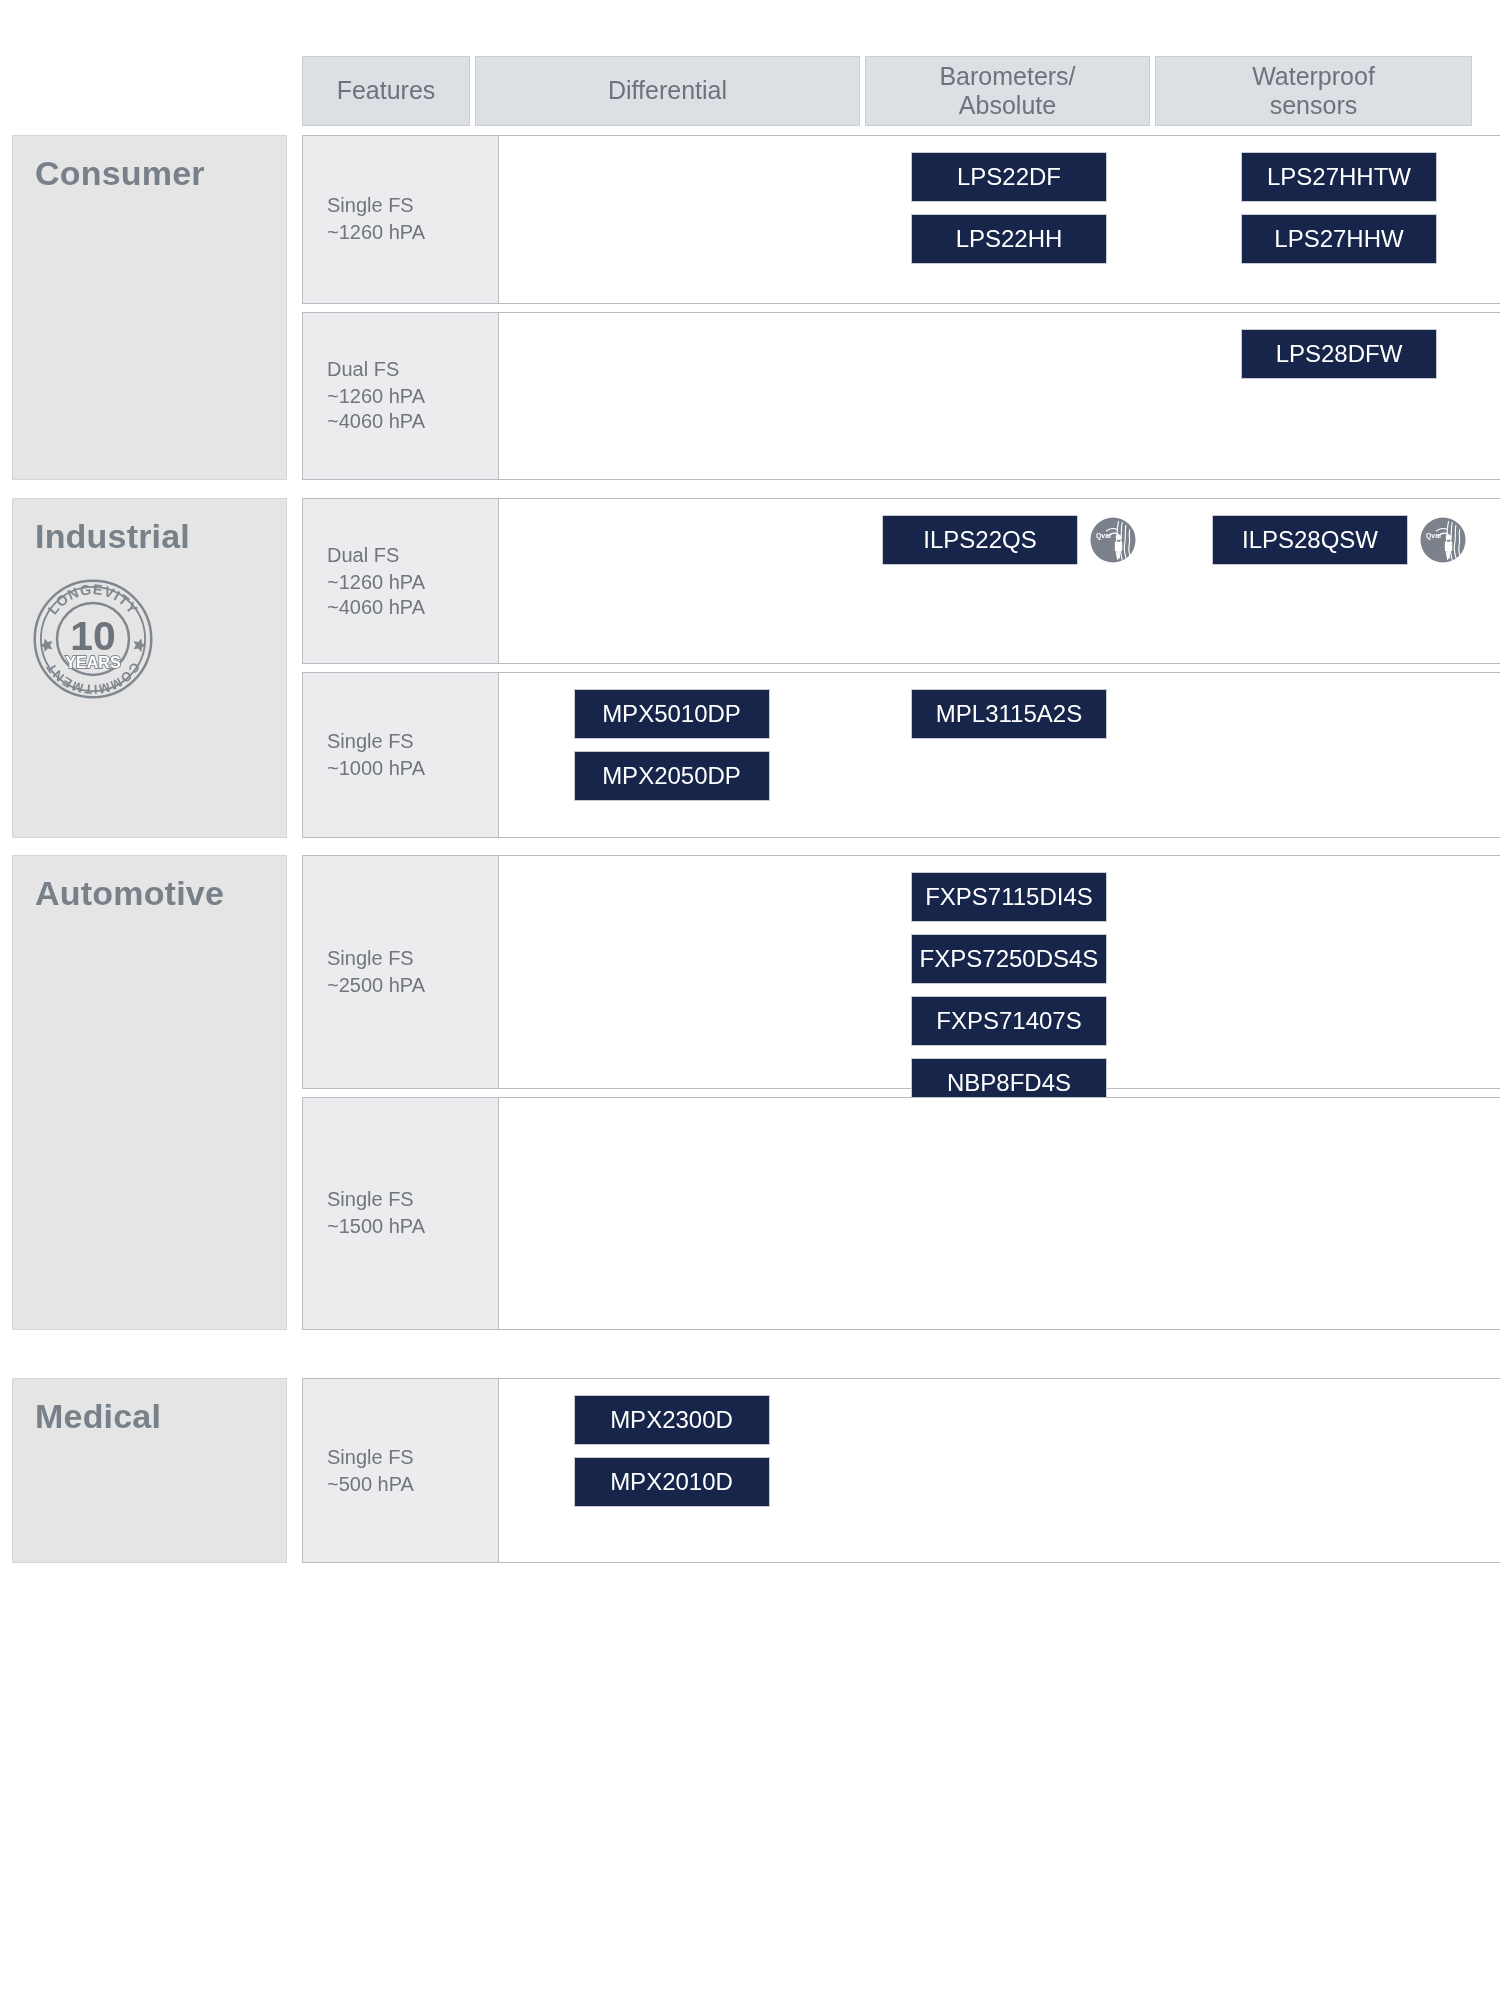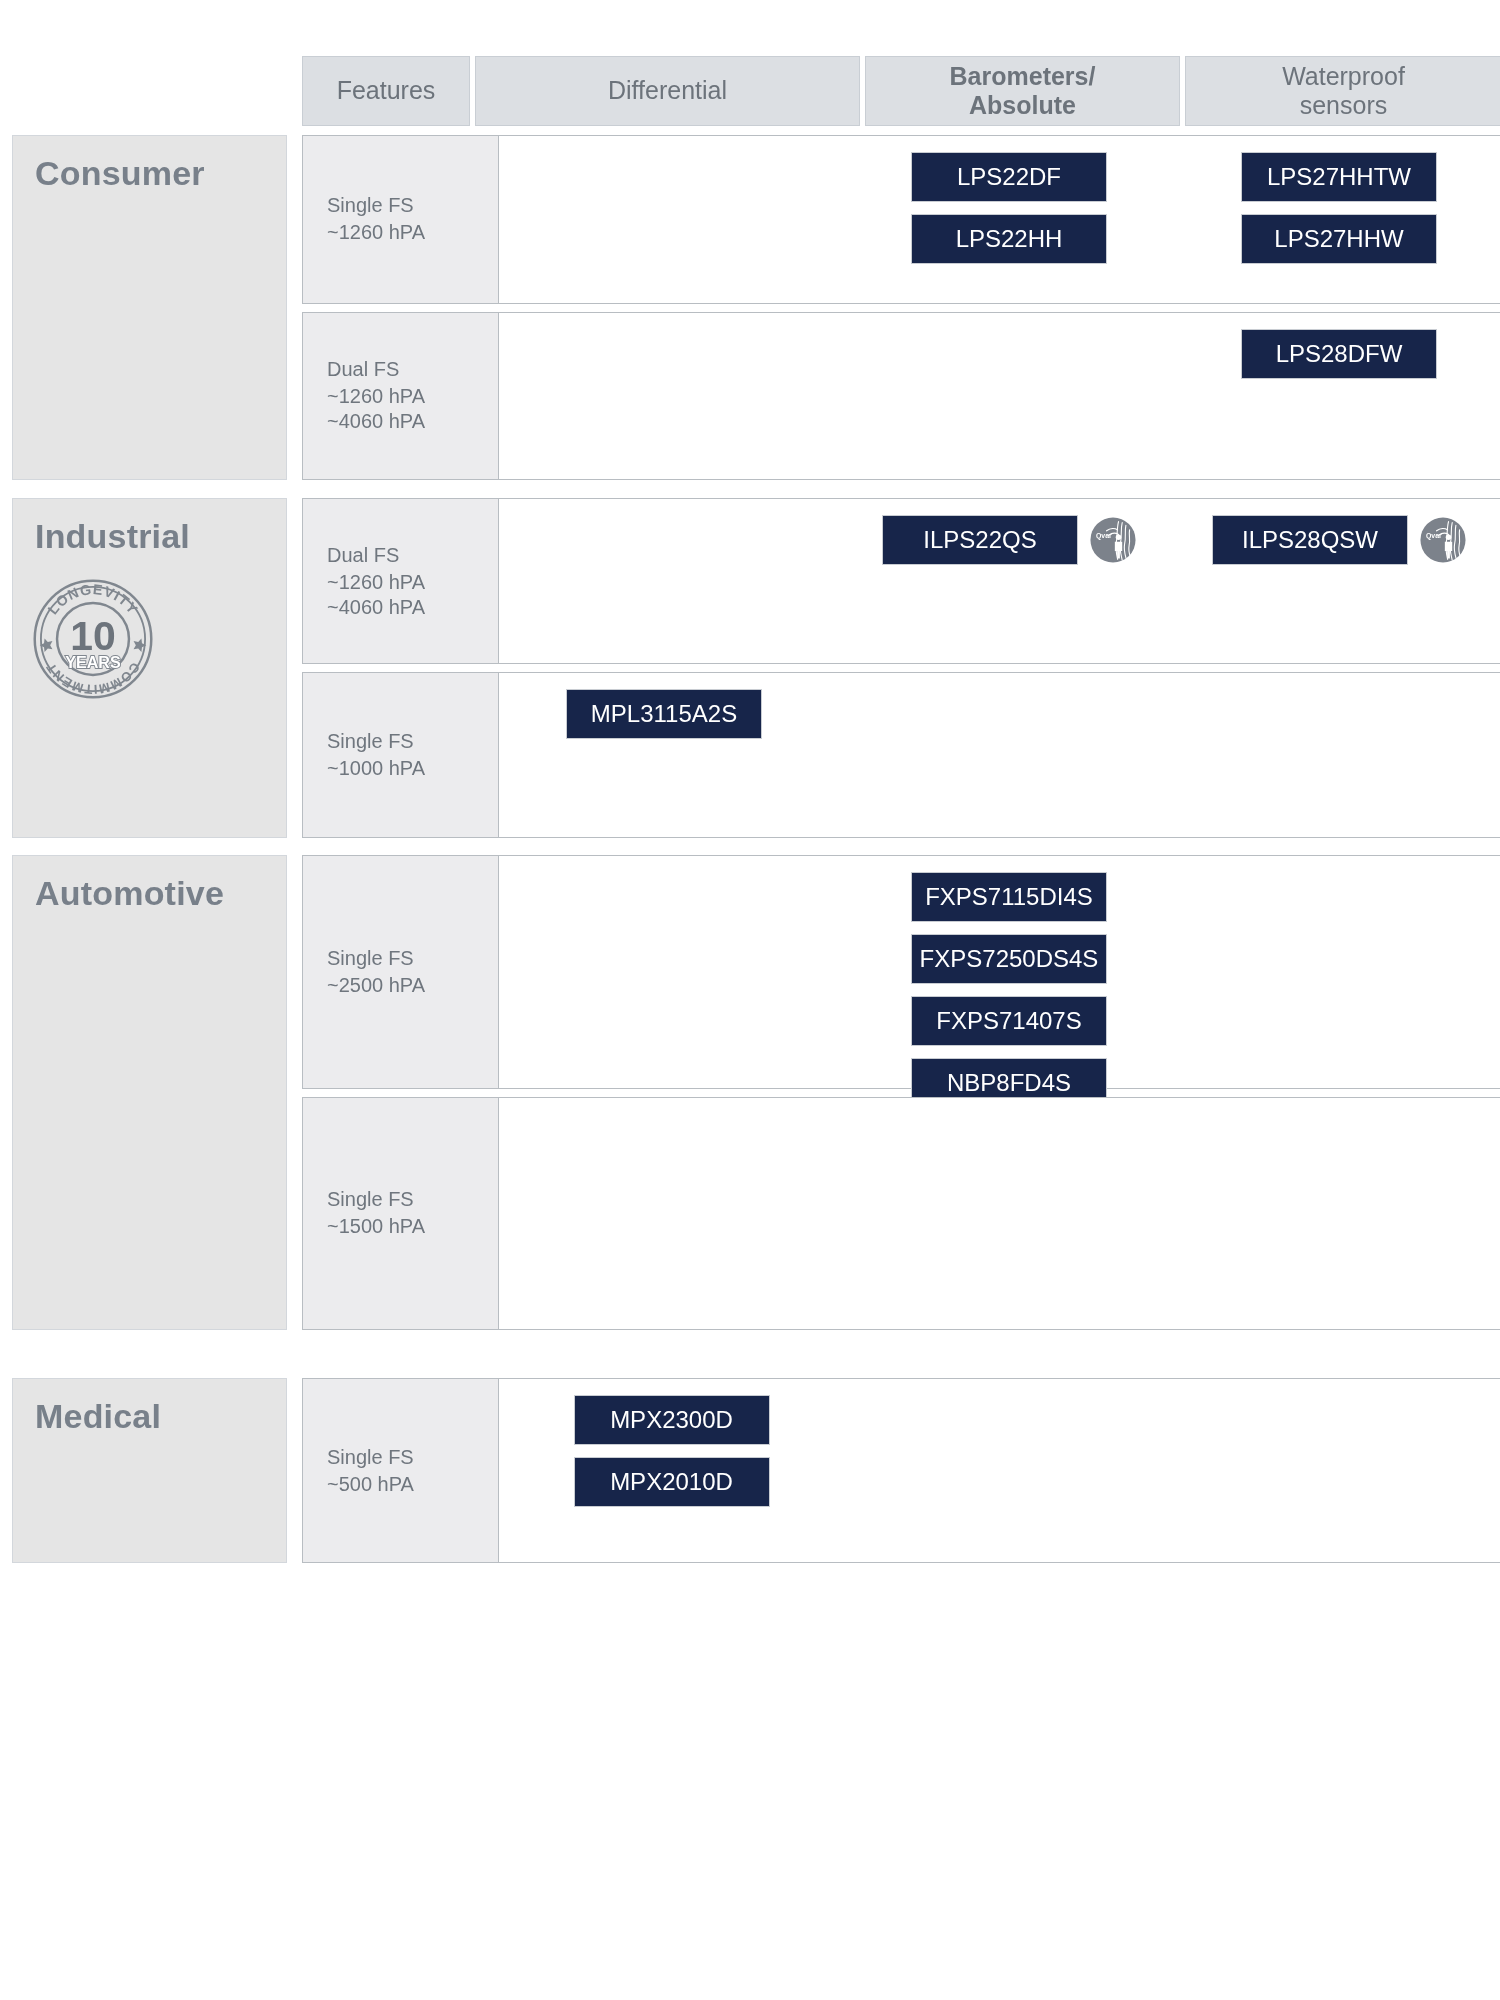--- a/index.html
+++ b/index.html
@@ -39,21 +39,21 @@
     display: flex;
     align-items: center;
     justify-content: center;
     text-align: center;
     flex: 0 0 auto;
     height: 70px;
     margin-right: 5px;
   }
   .hdr-features    { width: 168px; }
   .hdr-diff        { width: 385px; }
-  .hdr-baro        { width: 315px; font-weight: bold; }
+  .hdr-baro        { width: 285px; }
   .hdr-water       { width: 317px; margin-right: 0; }
 
   
   .segment {
     position: absolute;
     left: 12px;
     width: 1478px;
     display: flex;
     align-items: stretch;
   }
@@ -309,20 +309,28 @@
                 </div>
               </div>
             </div>
           </div>
           <div class="frow" style="flex: 1 1 0px;">
             <div class="fcell">
               <div class="fs-name">Single FS</div>
               <div class="fs-val">~1000 hPA</div>
             </div>
             <div class="cols">
+              <div class="col col-diff">
+                <div class="chip-wrap">
+                  <div class="chip">MPX5010DP</div>
+                </div>
+                <div class="chip-wrap">
+                  <div class="chip">MPX2050DP</div>
+                </div>
+              </div>
               <div class="col col-baro">
                 <div class="chip-wrap">
                   <div class="chip">MPL3115A2S</div>
                 </div>
               </div>
               <div class="col col-water"></div>
             </div>
           </div>
         </div>
       </div>

